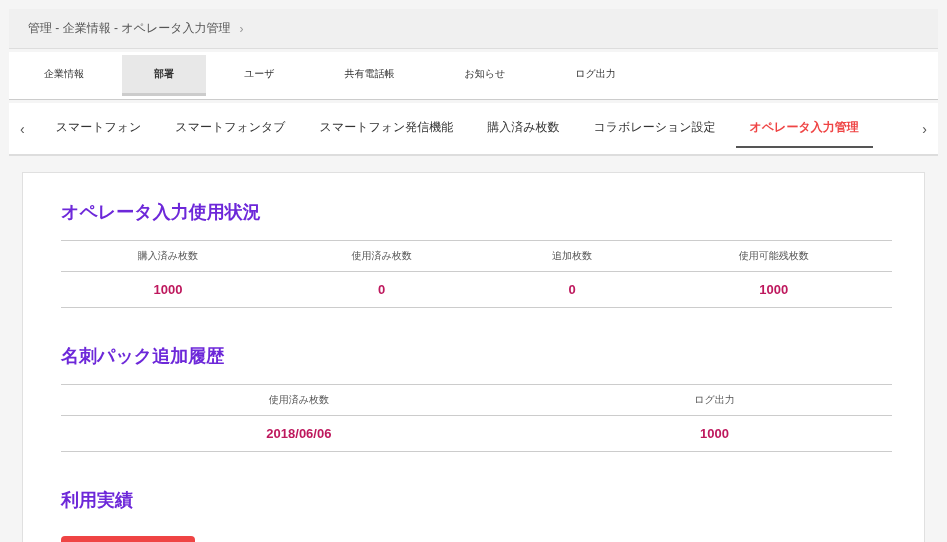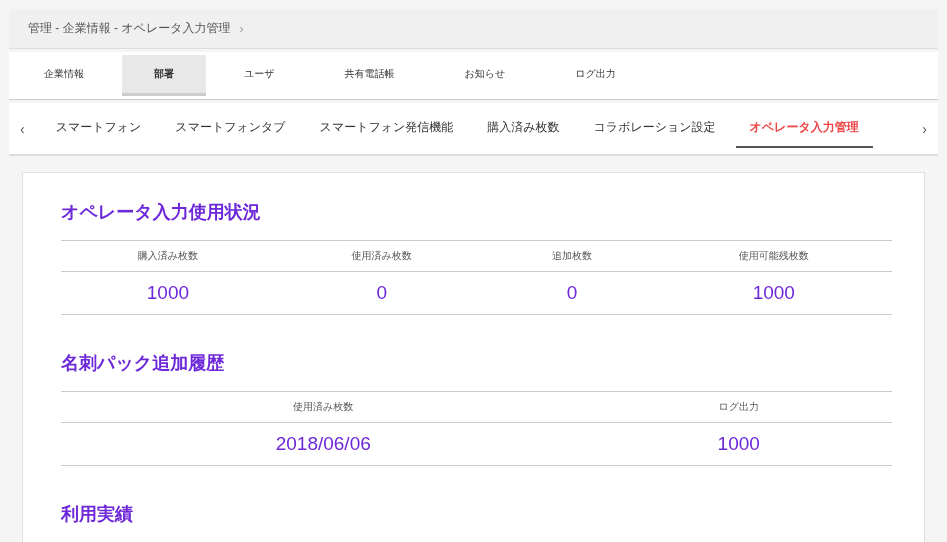--- a/index.html
+++ b/index.html
@@ -114,23 +114,24 @@
       padding: 8px 16px;
       font-size: 10px;
       color: #555;
       font-weight: normal;
       border-top: 1px solid #ccc;
       border-bottom: 1px solid #ccc;
     }
     .data-table td {
       text-align: center;
       padding: 10px 16px;
-      font-size: 19px;
-      color: #6d28d9;
+      font-size: 13px;
+      color: #be185d;
       border-bottom: 1px solid #e0e0e0;
+      font-weight: bold;
     }
     .data-table tbody tr:last-child td {
       border-bottom: 1px solid #ccc;
     }
 
     
     .btn-download {
       background: #ef4444;
       color: #fff;
       border: none;

